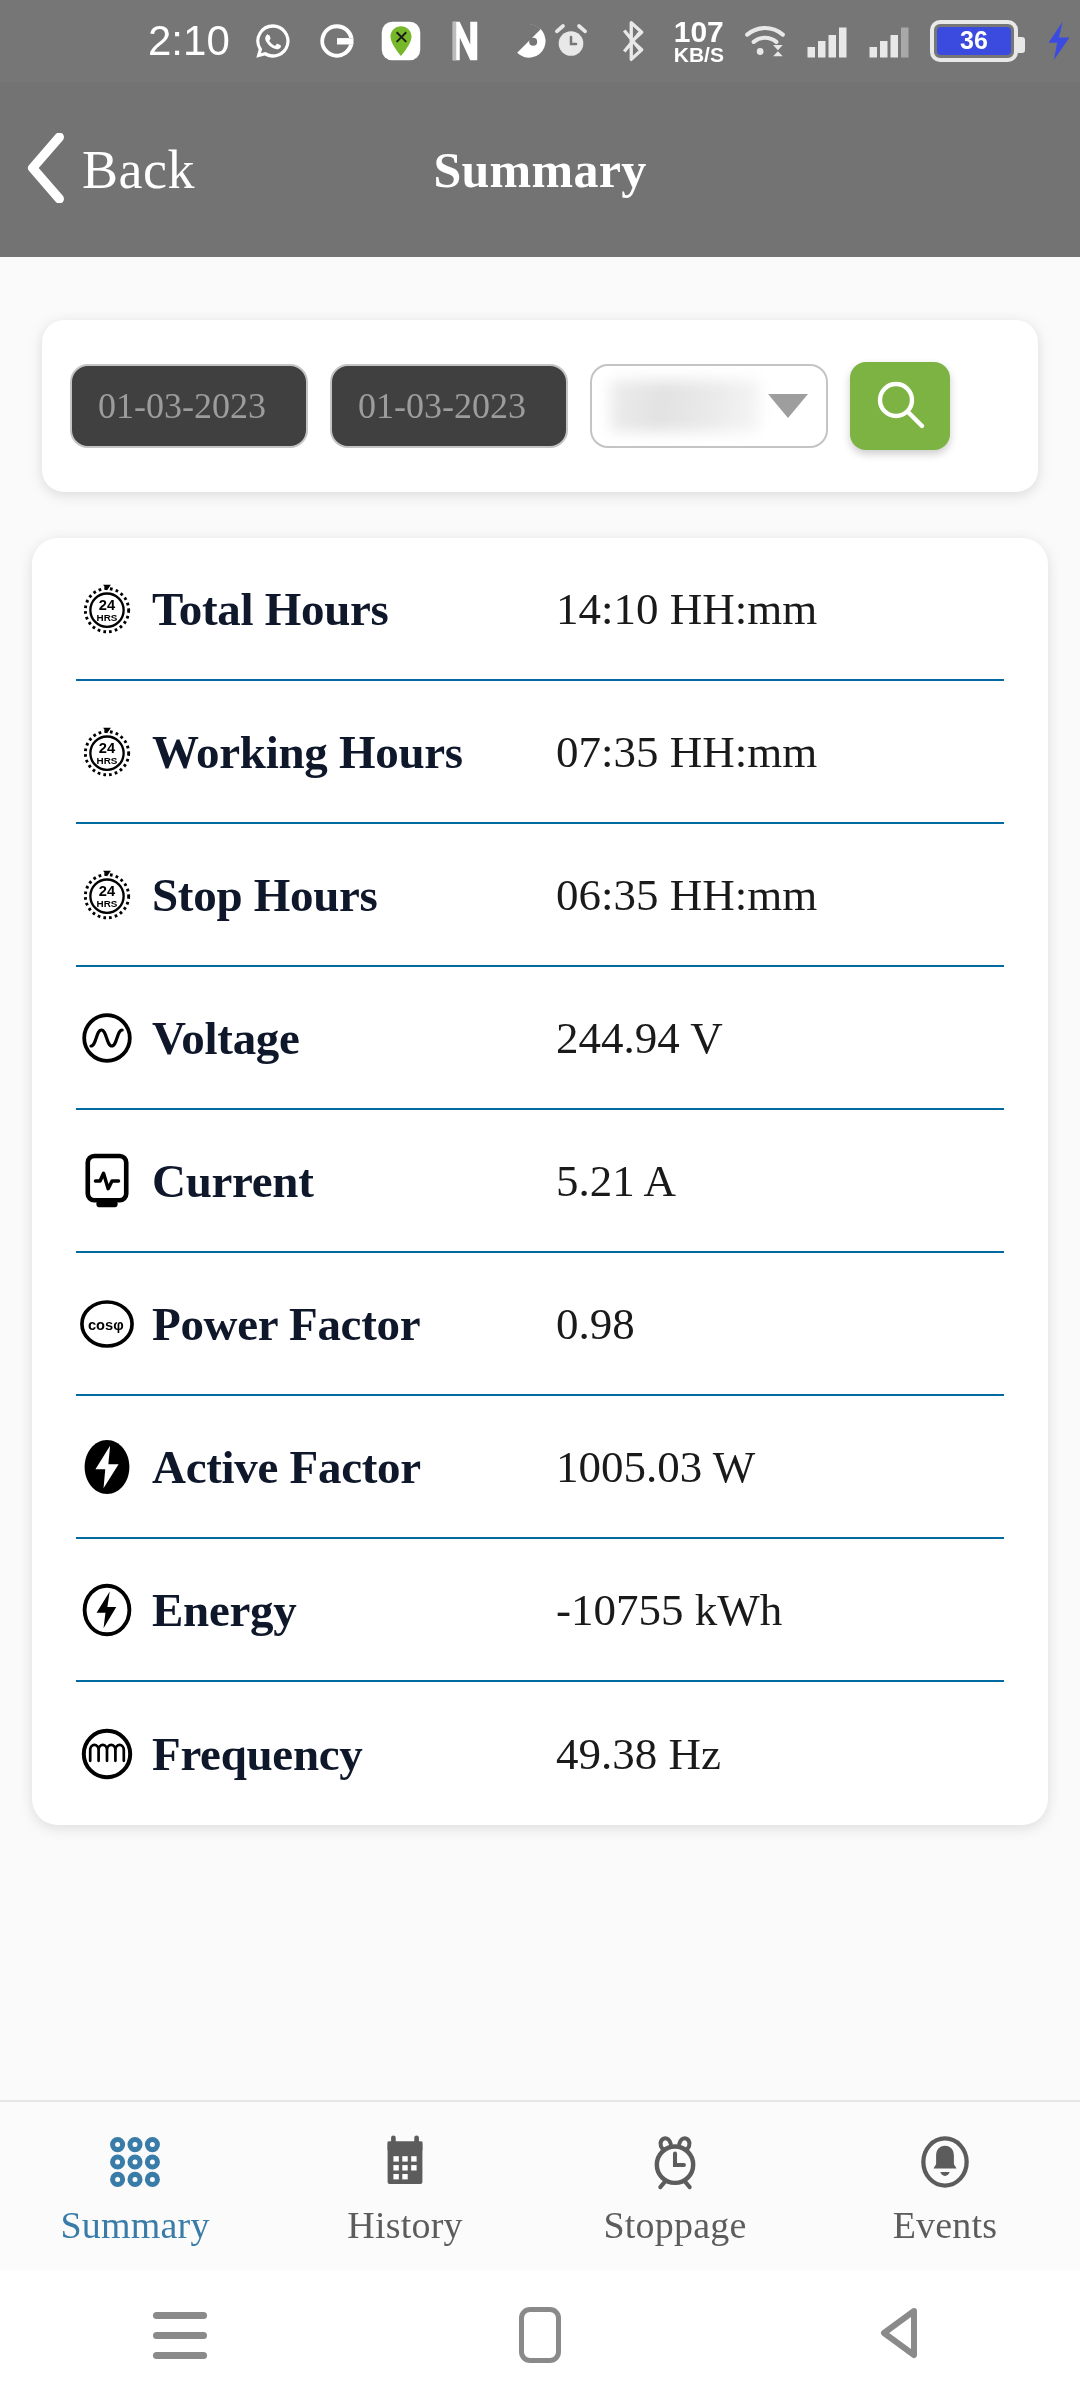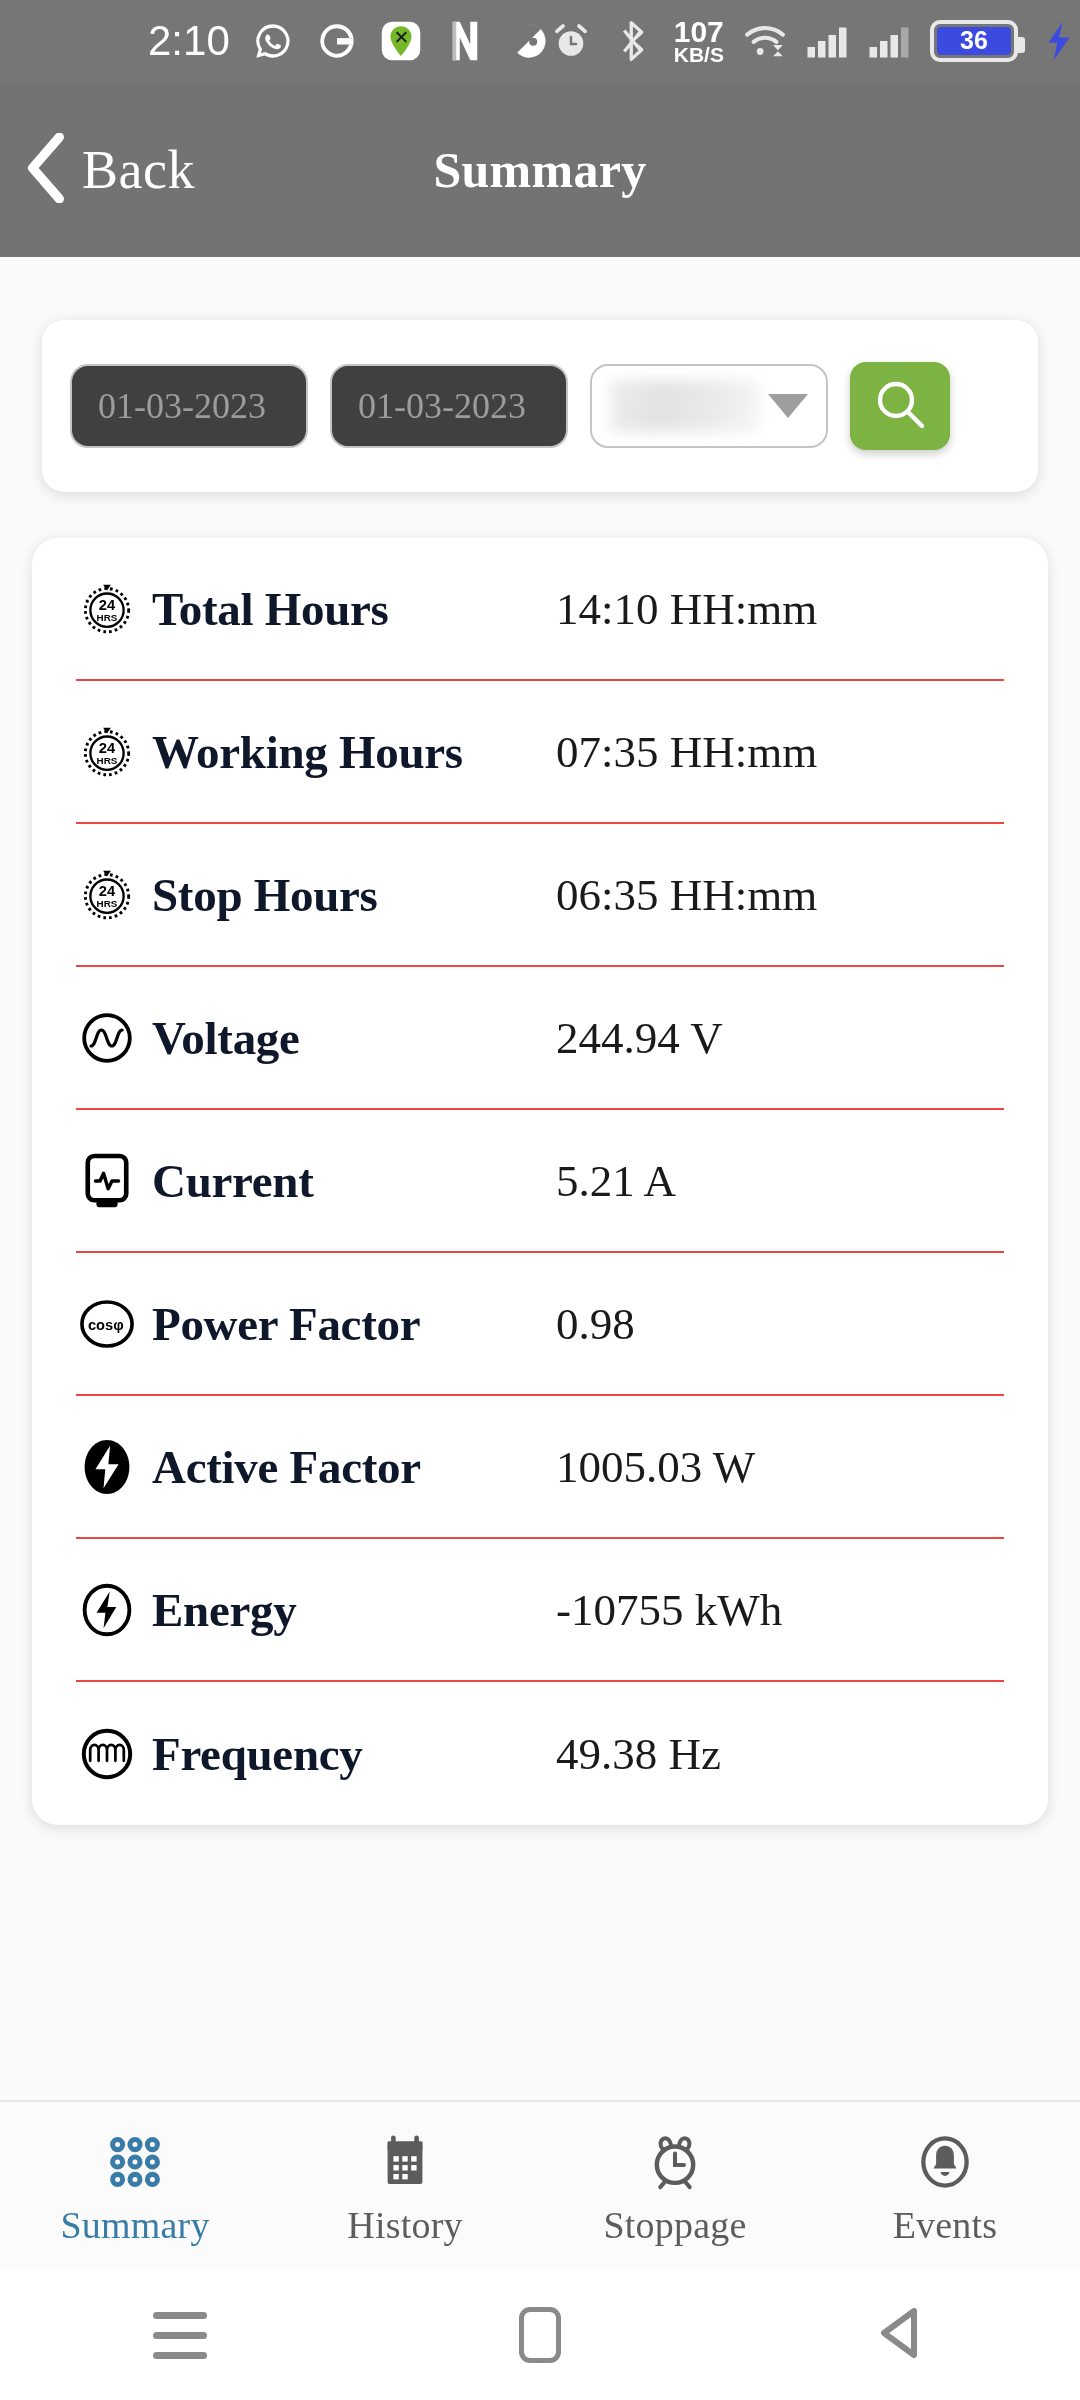--- a/index.html
+++ b/index.html
@@ -100,21 +100,21 @@
 
   
   .data-card{
     position:absolute; left:32px; top:538px; width:1016px;
     background:#fff; border-radius:26px;
     box-shadow:0 3px 14px rgba(0,0,0,0.12);
     padding:0 44px;
   }
   .row{
     height:143px; display:flex; align-items:center;
-    border-bottom:2px solid #ef4444;
+    border-bottom:2px solid #0369a1;
   }
   .row:last-child{ border-bottom:none; }
   .row-icon{
     width:62px; height:62px; flex:0 0 62px;
     display:flex; align-items:center; justify-content:center; margin-right:14px;
   }
   .row-icon svg{ display:block; }
   .row-label{
     font-size:47px; font-weight:700; color:#0f172a; letter-spacing:-0.3px;
     width:404px; flex:0 0 404px;

